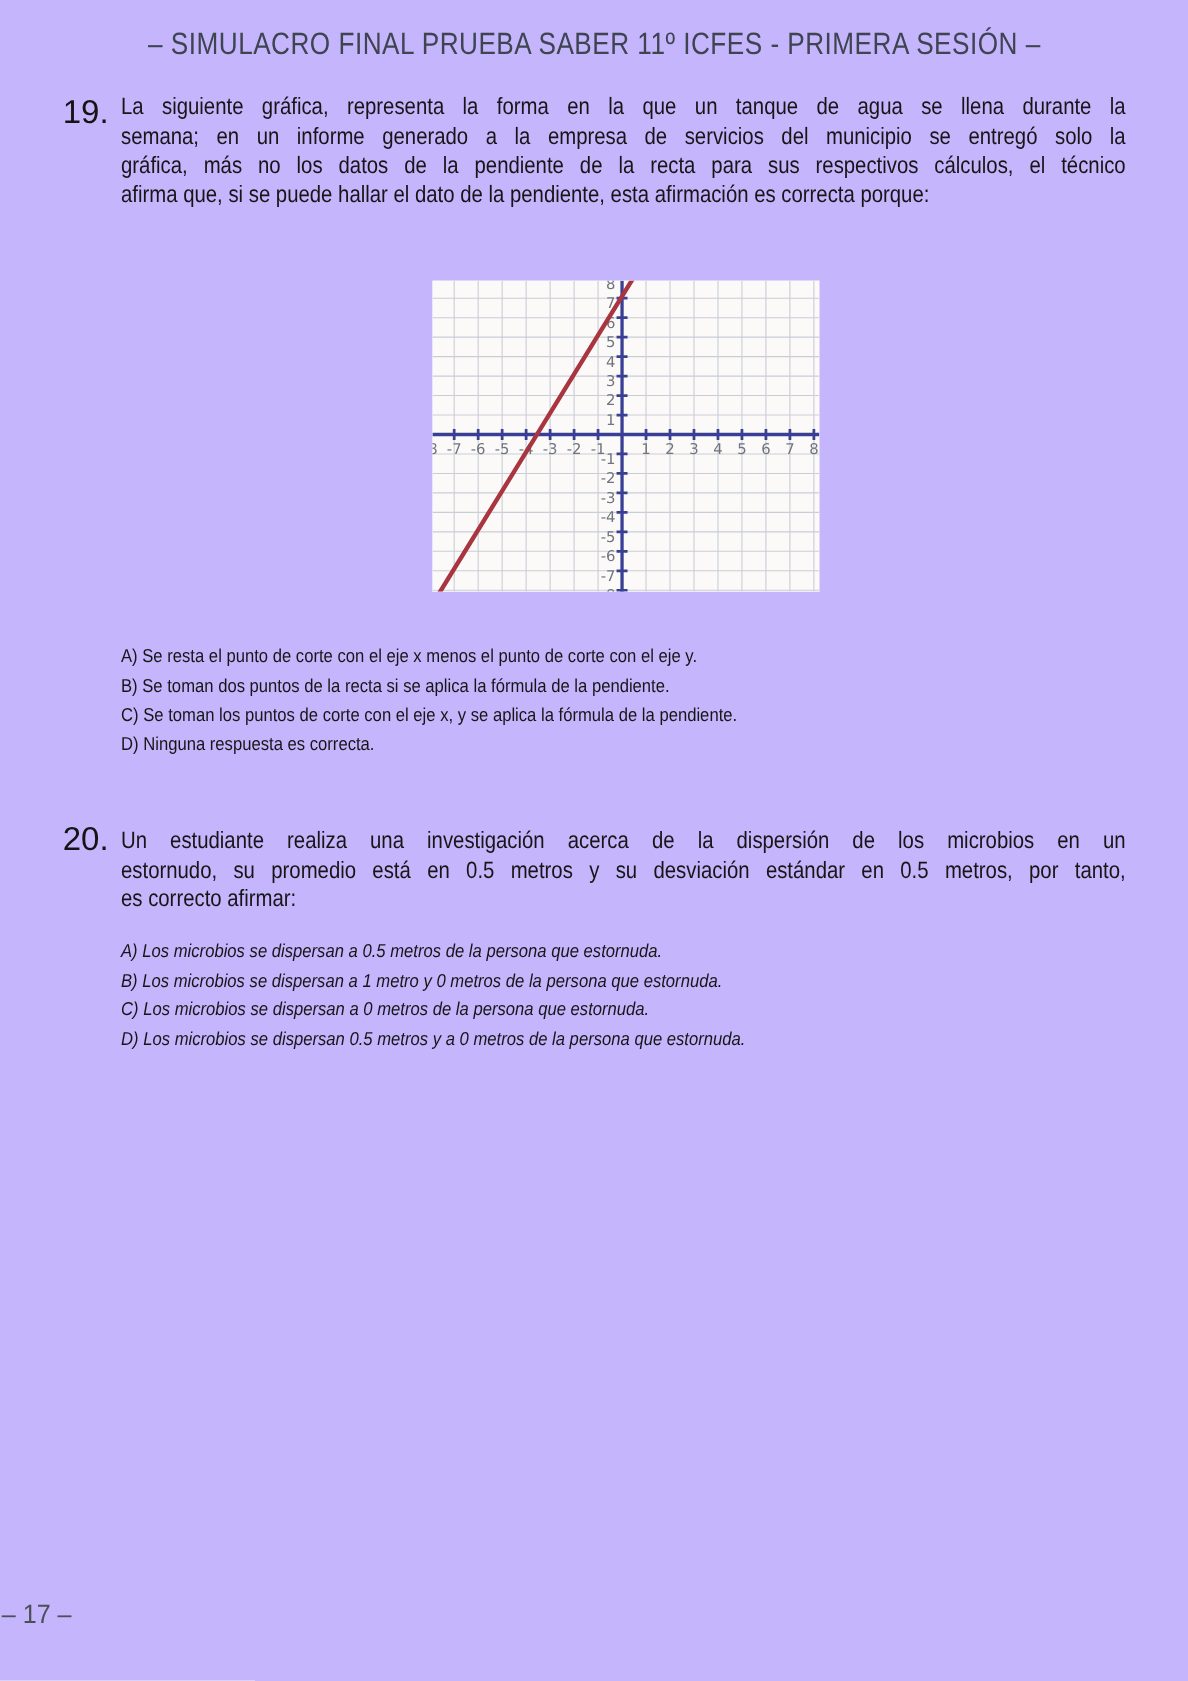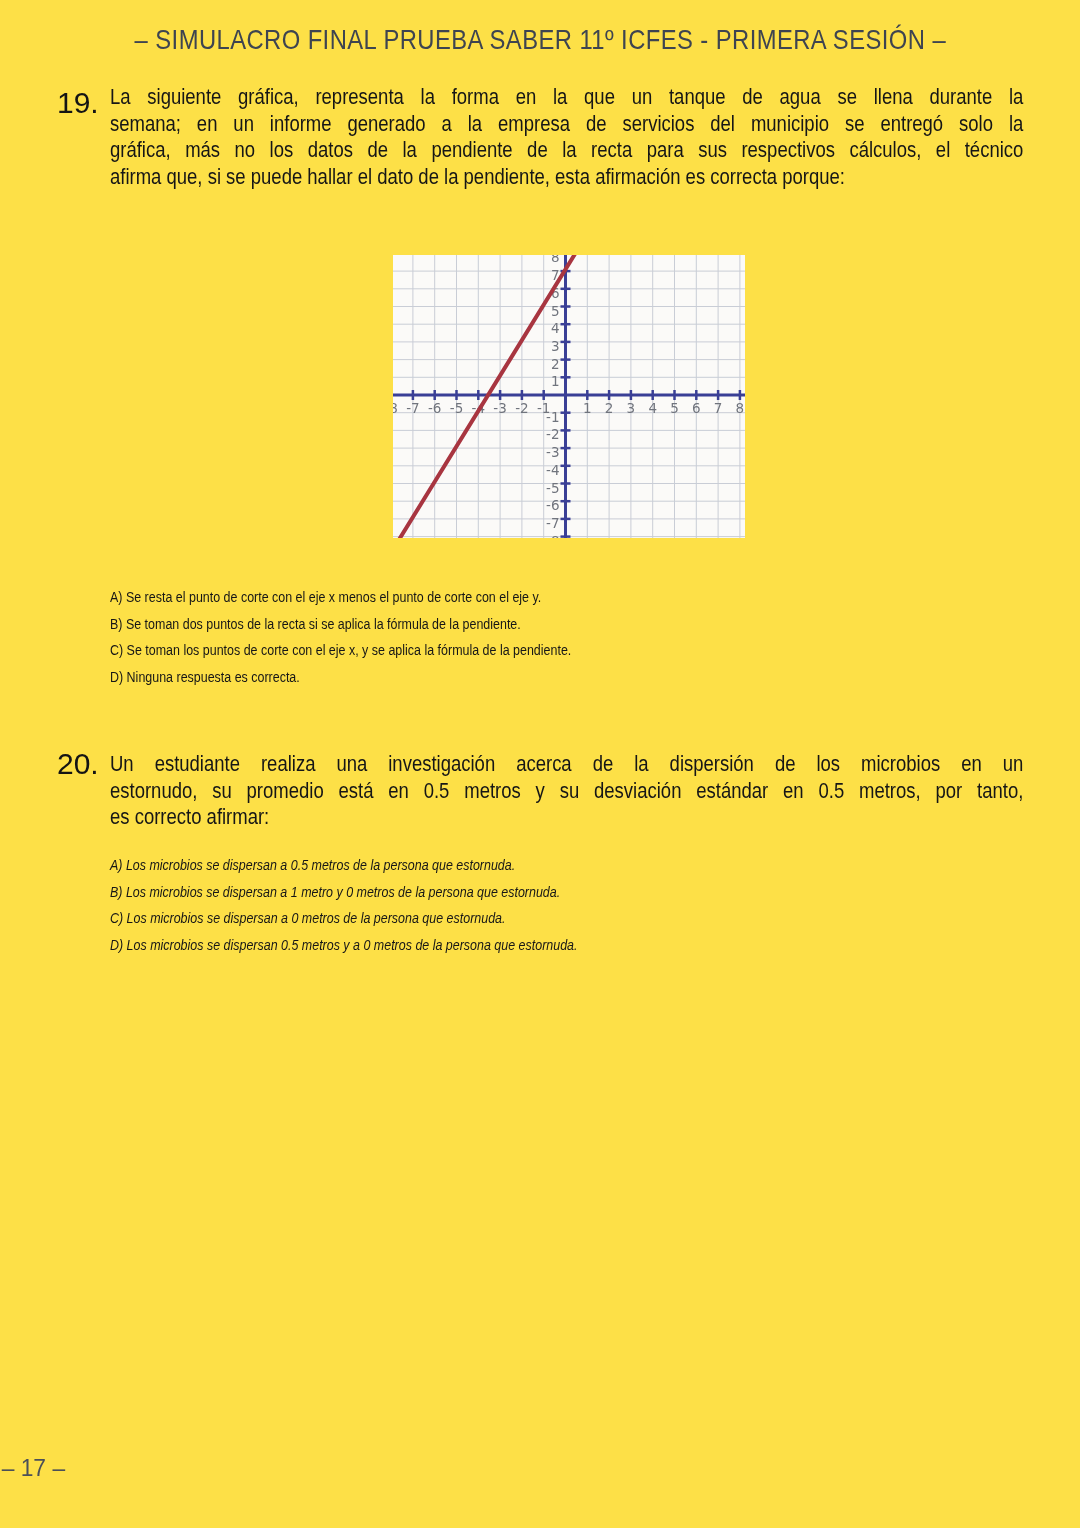--- a/index.html
+++ b/index.html
@@ -1,21 +1,21 @@
 <!DOCTYPE html>
 <html><head>
 <meta charset="utf-8">
 <style>
   * { margin: 0; padding: 0; box-sizing: border-box; }
   html, body { background: #ffffff; }
   .page {
     position: relative;
     width: 1080px;
     height: 1528px;
-    background: #fde047;
+    background: #c4b5fd;
     overflow: hidden;
     font-family: "Liberation Sans", sans-serif;
     color: #161616;
   }
 
   
   .header {
     position: absolute;
     top: 24px;
     left: 0;
@@ -54,21 +54,21 @@
     text-align-last: justify;
     white-space: normal;
   }
   .qline.last {
     text-align: left;
     text-align-last: left;
   }
   .opts {
     position: absolute;
     left: 110px;
-    font-size: 14px;
+    font-size: 17px;
     line-height: 26.5px;
   }
   .opt {
     white-space: nowrap;
     transform: scaleX(0.89);
     transform-origin: 0 0;
   }
 
   
   .graph-wrap {

